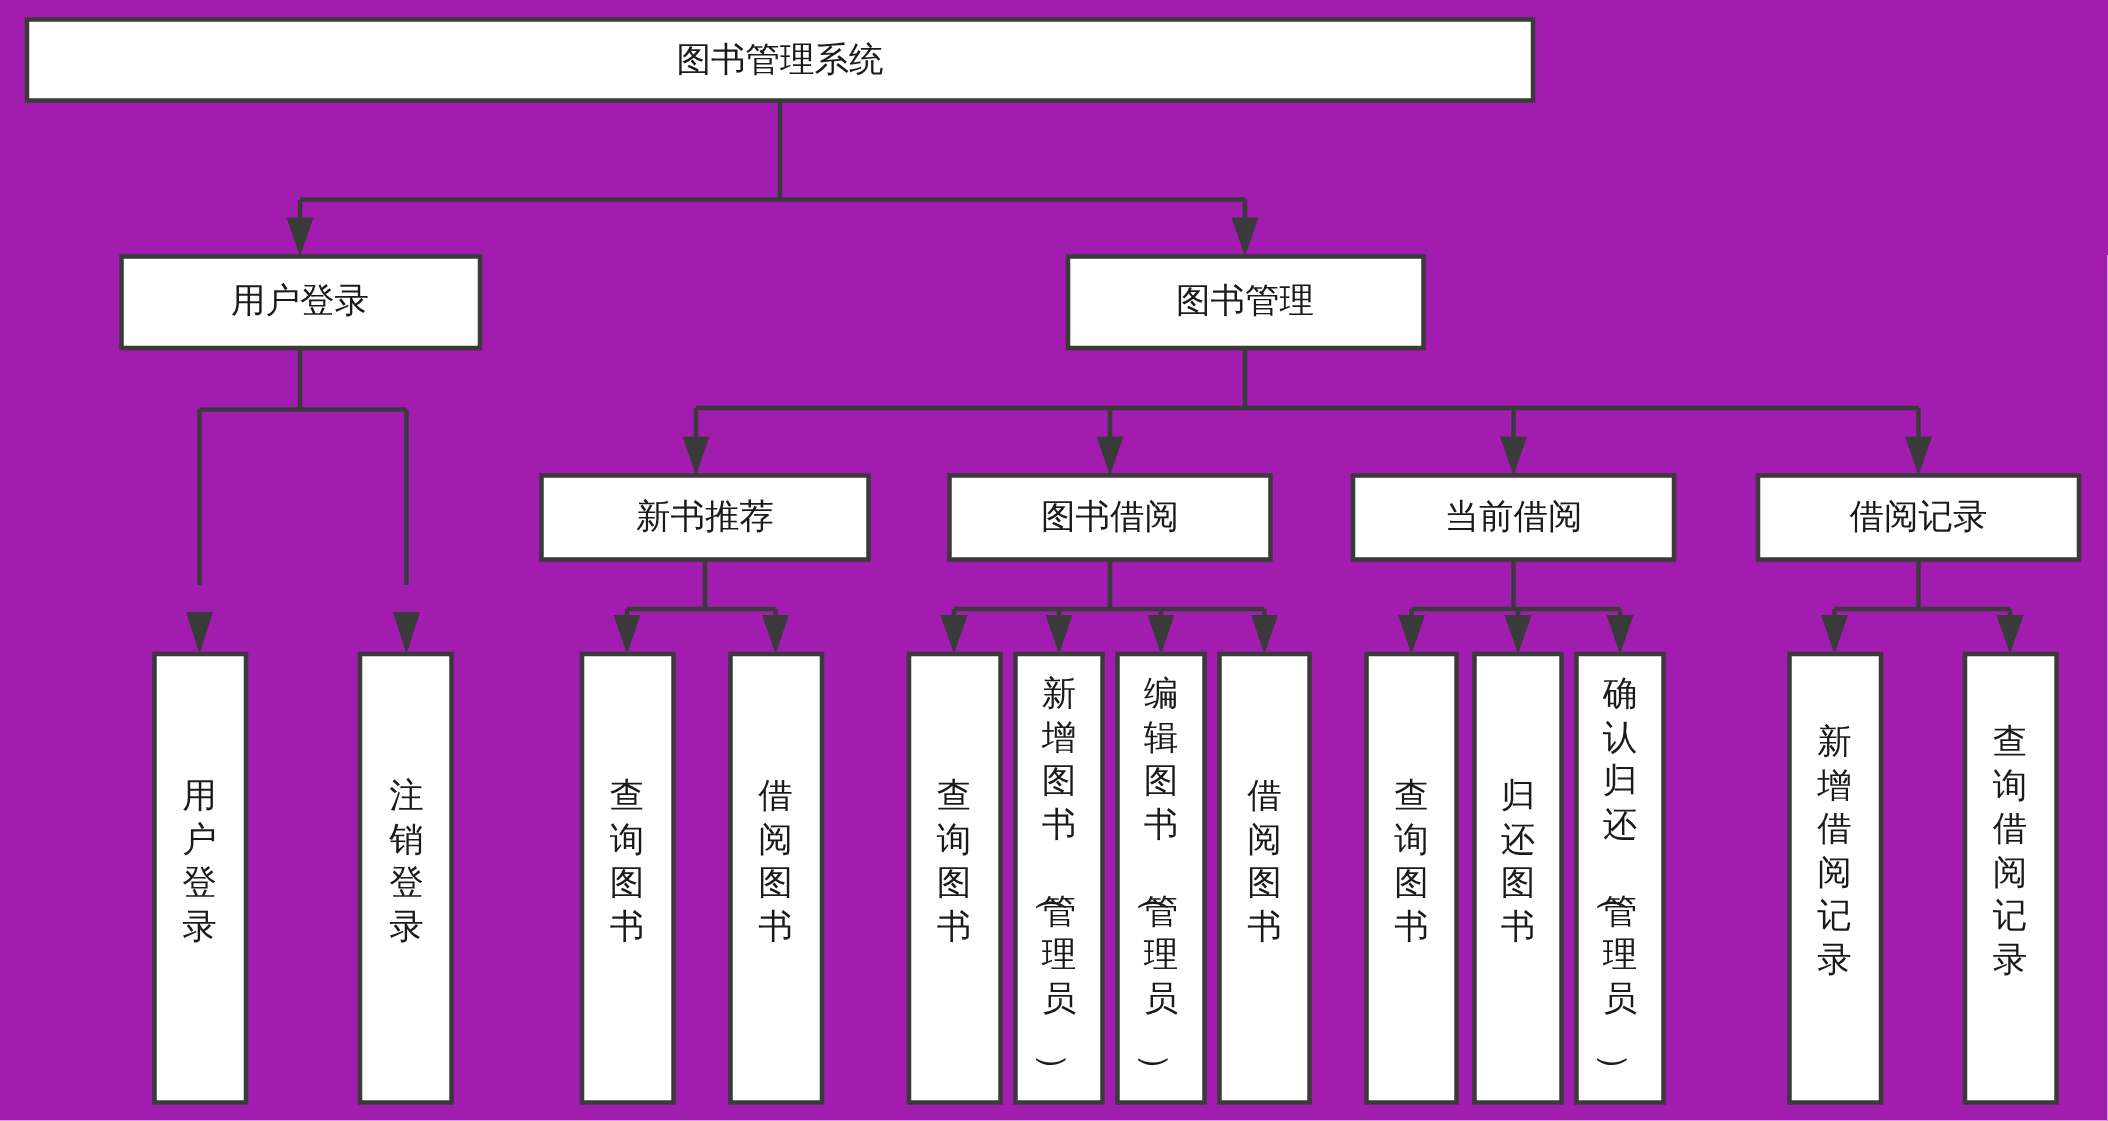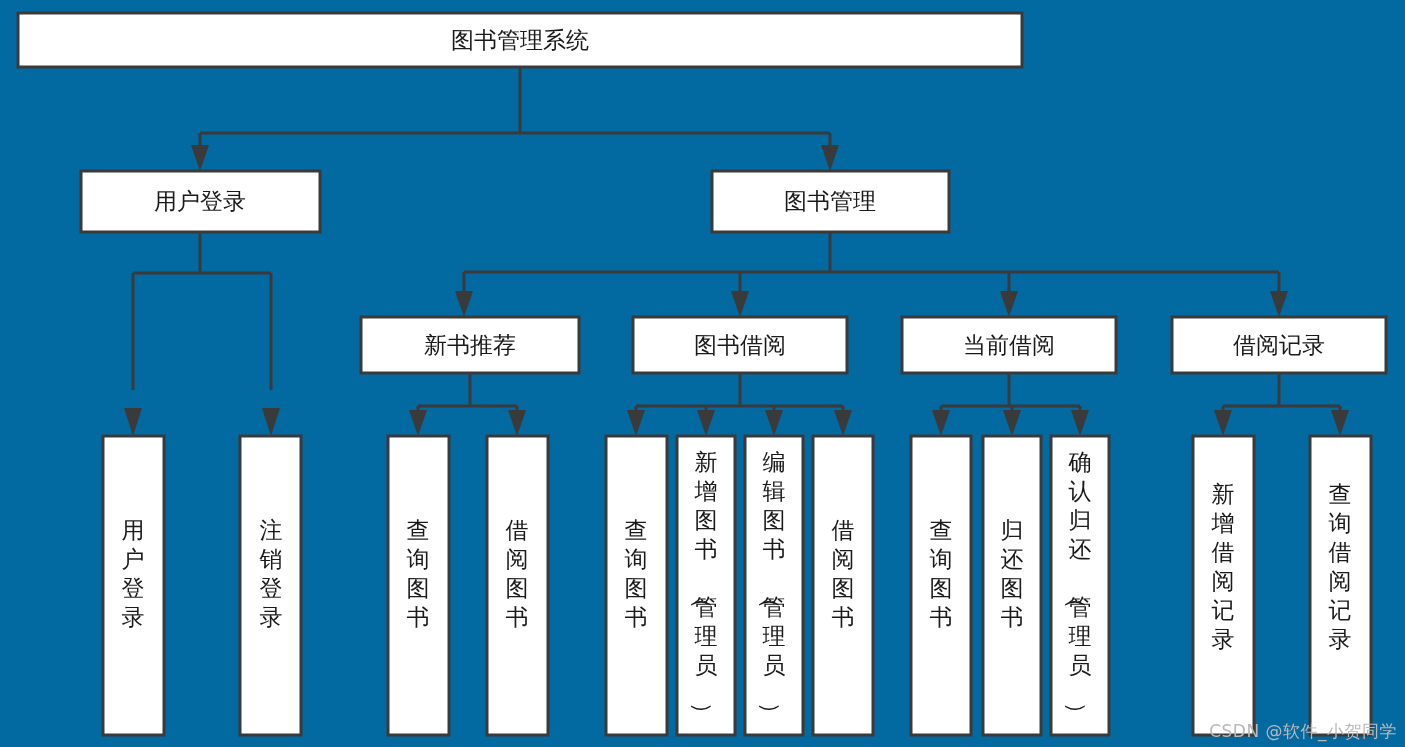--- a/index.html
+++ b/index.html
@@ -8,21 +8,21 @@
     padding: 0;
     background: #ffffff;
   }
   body {
     font-family: "DejaVu Sans", "Liberation Sans", sans-serif;
   }
   #diagram-root {
     position: relative;
     width: 1405px;
     height: 747px;
-    background: #0369a1;
+    background: #a21caf;
     overflow: hidden;
   }
   svg#flow {
     position: absolute;
     top: 0;
     left: 0;
     width: 1405px;
     height: 747px;
     display: block;
   }
@@ -231,14 +231,13 @@
         <text class="node-label-v" x="1223" y="502"><tspan x="1223" dy="0">新</tspan><tspan x="1223" dy="29">增</tspan><tspan x="1223" dy="29">借</tspan><tspan x="1223" dy="29">阅</tspan><tspan x="1223" dy="29">记</tspan><tspan x="1223" dy="29">录</tspan></text>
       </g>
 
       <g>
         <rect class="node-box" x="1310" y="436" width="61" height="299"></rect>
         <text class="node-label-v" x="1340" y="502"><tspan x="1340" dy="0">查</tspan><tspan x="1340" dy="29">询</tspan><tspan x="1340" dy="29">借</tspan><tspan x="1340" dy="29">阅</tspan><tspan x="1340" dy="29">记</tspan><tspan x="1340" dy="29">录</tspan></text>
       </g>
     </g>
   </svg>
 
-  <div class="watermark">CSDN @软件_小贺同学</div>
 </div>
 
 </body></html>

